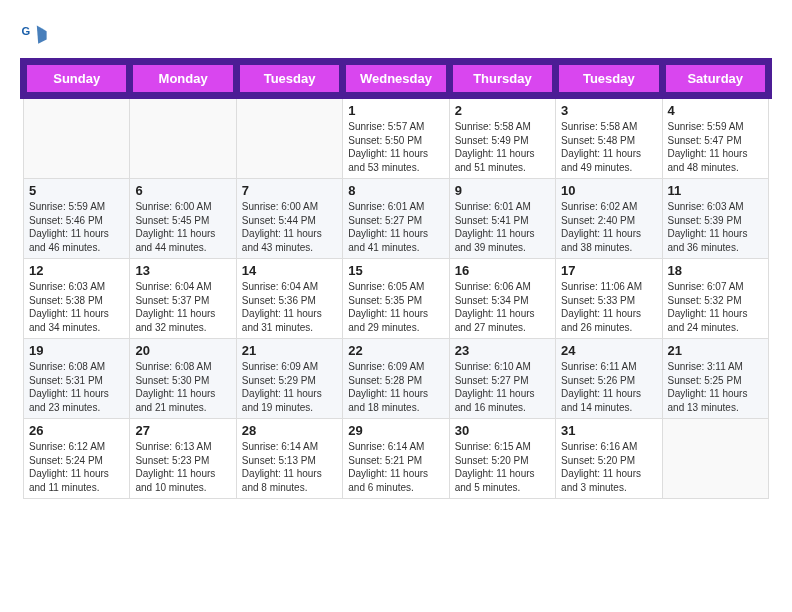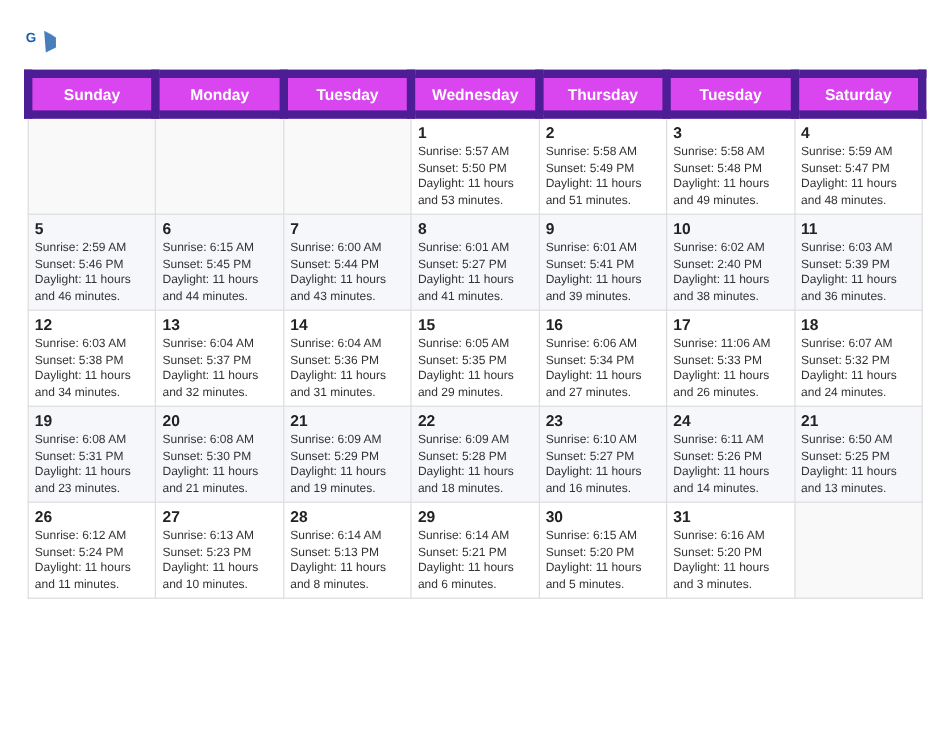--- a/index.html
+++ b/index.html
@@ -135,27 +135,27 @@
         <td>
           <div class="day-number">4</div>
           <div class="day-info">Sunrise: 5:59 AM
 Sunset: 5:47 PM
 Daylight: 11 hours and 48 minutes.</div>
         </td>
       </tr>
       <tr>
         <td>
           <div class="day-number">5</div>
-          <div class="day-info">Sunrise: 2:59 AM
+          <div class="day-info">Sunrise: 5:59 AM
 Sunset: 5:46 PM
 Daylight: 11 hours and 46 minutes.</div>
         </td>
         <td>
           <div class="day-number">6</div>
-          <div class="day-info">Sunrise: 6:15 AM
+          <div class="day-info">Sunrise: 6:00 AM
 Sunset: 5:45 PM
 Daylight: 11 hours and 44 minutes.</div>
         </td>
         <td>
           <div class="day-number">7</div>
           <div class="day-info">Sunrise: 6:00 AM
 Sunset: 5:44 PM
 Daylight: 11 hours and 43 minutes.</div>
         </td>
         <td>
@@ -259,21 +259,21 @@
 Daylight: 11 hours and 16 minutes.</div>
         </td>
         <td>
           <div class="day-number">24</div>
           <div class="day-info">Sunrise: 6:11 AM
 Sunset: 5:26 PM
 Daylight: 11 hours and 14 minutes.</div>
         </td>
         <td>
           <div class="day-number">21</div>
-          <div class="day-info">Sunrise: 6:50 AM
+          <div class="day-info">Sunrise: 3:11 AM
 Sunset: 5:25 PM
 Daylight: 11 hours and 13 minutes.</div>
         </td>
       </tr>
       <tr>
         <td>
           <div class="day-number">26</div>
           <div class="day-info">Sunrise: 6:12 AM
 Sunset: 5:24 PM
 Daylight: 11 hours and 11 minutes.</div>

